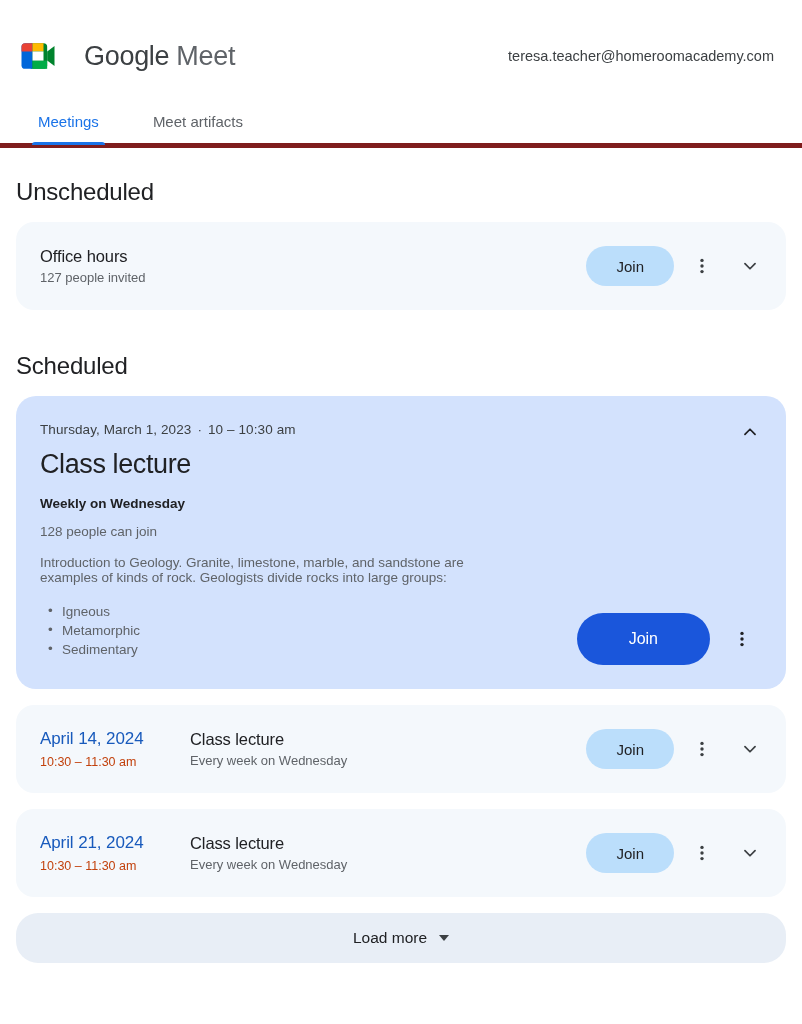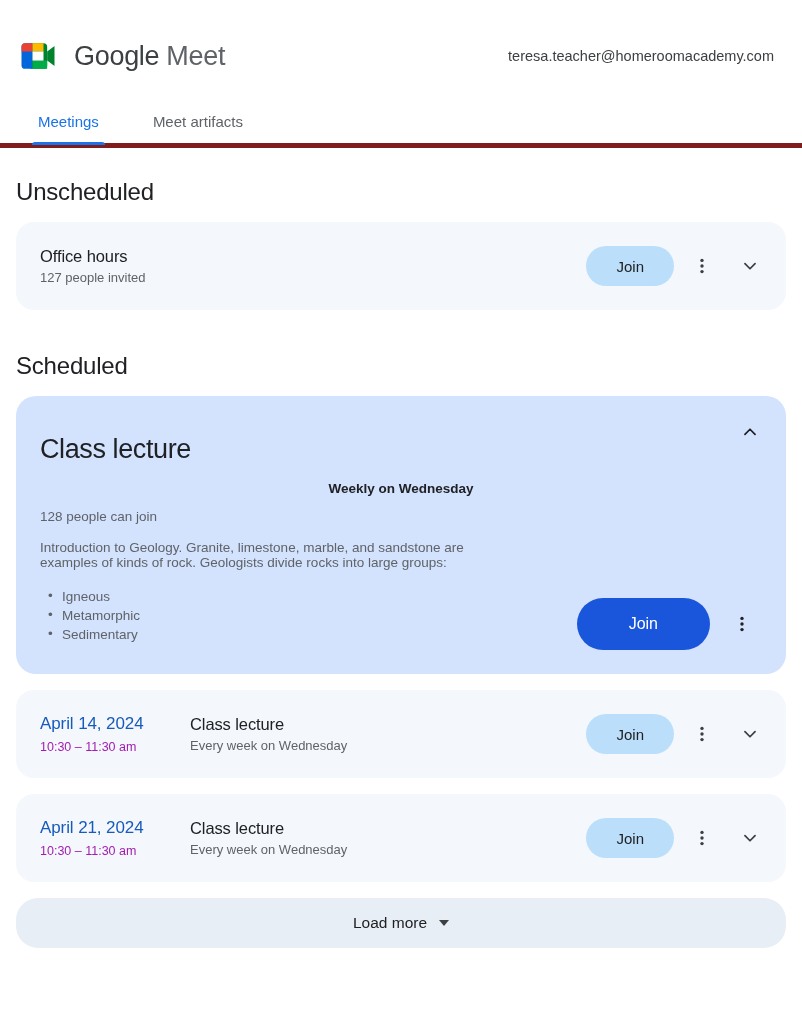--- a/index.html
+++ b/index.html
@@ -24,21 +24,21 @@
   .header {
     display: flex;
     align-items: center;
     justify-content: space-between;
     padding: 28px 28px 0 16px;
     height: 84px;
   }
   .brand {
     display: flex;
     align-items: center;
-    gap: 14px;
+    gap: 24px;
   }
   .meet-logo { width: 44px; height: 44px; display: block; flex: none; }
   .brand-text {
     font-size: 27px;
     letter-spacing: -0.3px;
     color: #5f6368;
     white-space: nowrap;
   }
   .brand-text .g { color: #3c4043; font-weight: 500; }
   .brand-text .m { color: #5f6368; font-weight: 400; margin-left: 7px; }
@@ -130,21 +130,21 @@
   }
   .mrow-date {
     font-size: 17px;
     font-weight: 500;
     color: #185abc;
     letter-spacing: -0.1px;
     white-space: nowrap;
   }
   .mrow-time {
     font-size: 12.5px;
-    color: #a21caf;
+    color: #c2410c;
     margin-top: 6px;
     white-space: nowrap;
   }
   .mrow-textcol { min-width: 0; }
   .mrow-title {
     font-size: 16.5px;
     font-weight: 500;
     color: #202124;
     letter-spacing: -0.1px;
     white-space: nowrap;
@@ -212,21 +212,20 @@
     font-weight: 400;
     color: #202124;
     letter-spacing: -0.4px;
     margin-top: 12px;
   }
   .exp-recurrence {
     font-size: 13.5px;
     font-weight: 700;
     color: #202124;
     margin-top: 16px;
-    text-align: center;
   }
   .exp-capacity {
     font-size: 13.5px;
     color: #5f6368;
     margin-top: 13px;
   }
   .exp-desc {
     font-size: 13.5px;
     color: #5f6368;
     line-height: 15px;
@@ -357,20 +356,23 @@
   <div class="section sec-scheduled">
     <div class="section-title">Scheduled</div>
 
     <div class="expanded">
       <button class="icon-btn exp-collapse">
         <svg width="22" height="22" viewBox="0 0 24 24">
           <path d="M6.5 14.5l5.5-5.5 5.5 5.5" fill="none" stroke="#202124" stroke-width="1.9" stroke-linecap="round" stroke-linejoin="round"></path>
         </svg>
       </button>
 
+      <div class="exp-when">
+        <span>Thursday, March 1, 2023</span><span class="dot">·</span><span>10 – 10:30 am</span>
+      </div>
 
       <div class="exp-title">Class lecture</div>
       <div class="exp-recurrence">Weekly on Wednesday</div>
       <div class="exp-capacity">128 people can join</div>
       <div class="exp-desc">Introduction to Geology. Granite, limestone, marble, and sandstone are examples of kinds of rock. Geologists divide rocks into large groups:</div>
       <ul class="exp-bullets">
         <li>Igneous</li>
         <li>Metamorphic</li>
         <li>Sedimentary</li>
       </ul>

